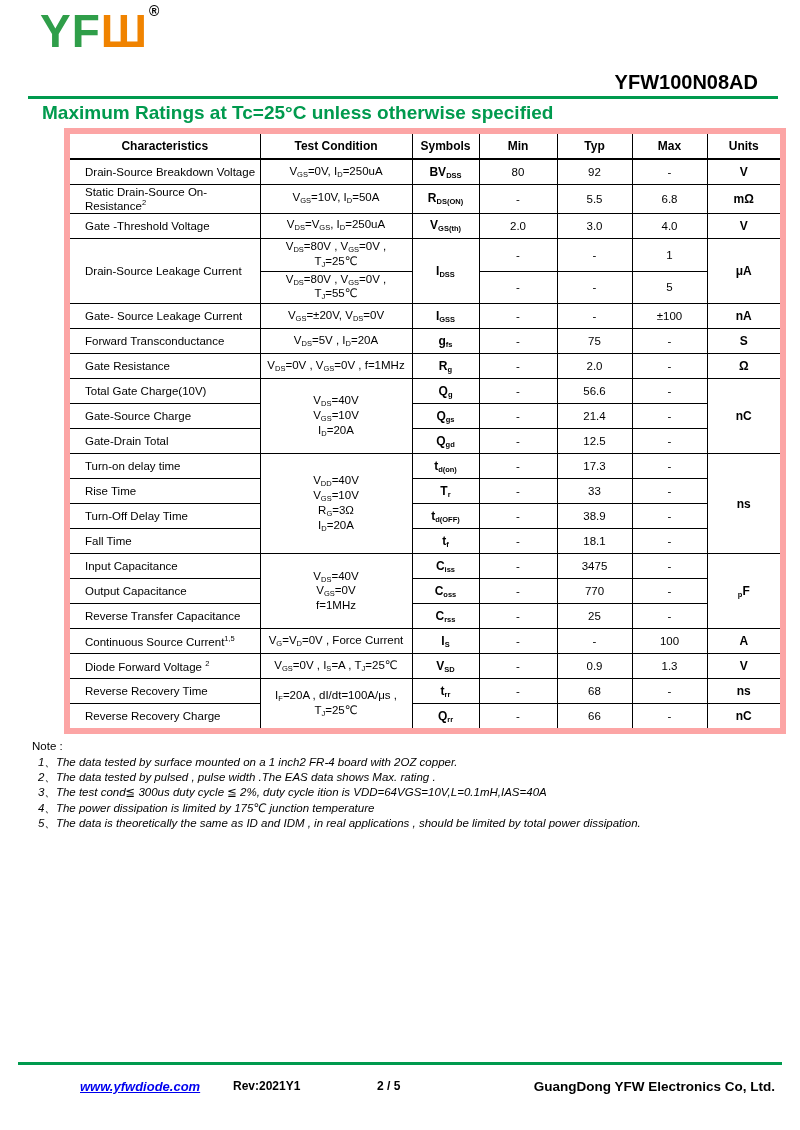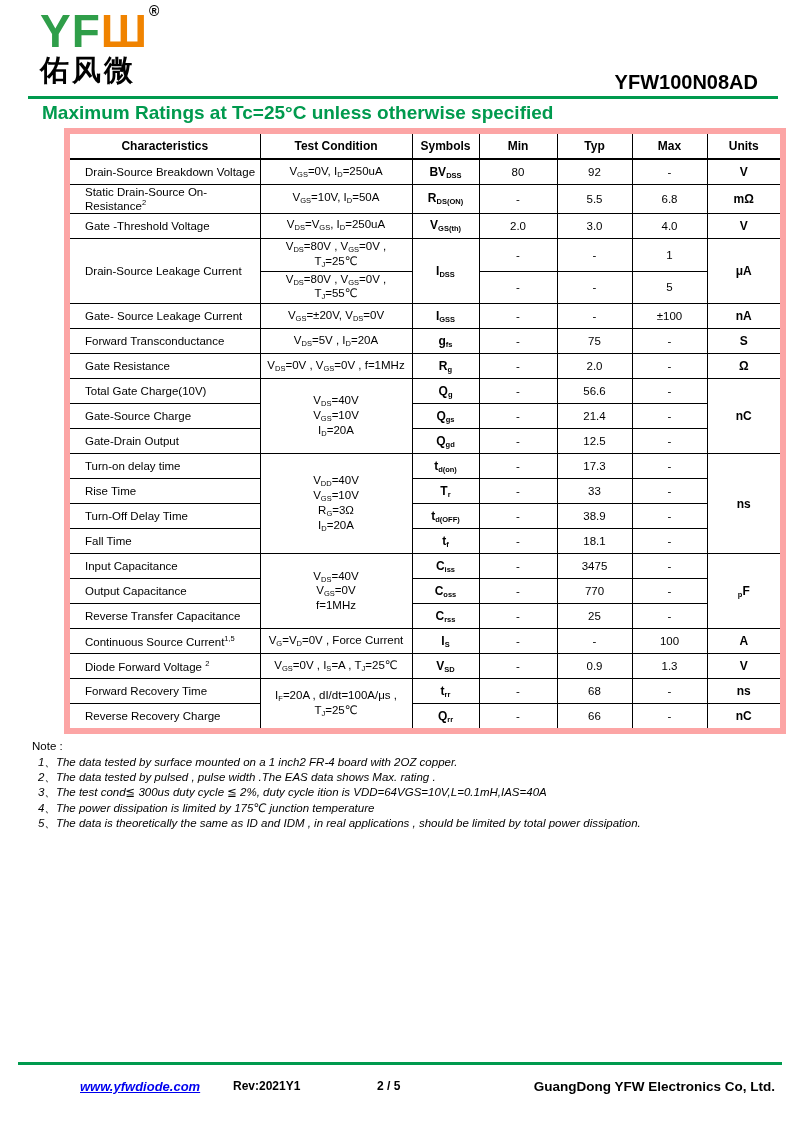--- a/index.html
+++ b/index.html
@@ -36,21 +36,20 @@
   .rev{position:absolute;left:233px;font-size:12px;}
   .page-num{position:absolute;left:377px;font-size:12px;}
   .company{position:absolute;right:25px;font-size:13.5px;}
 </style>
 </head>
 <body>
 
 <div class="header">
   <div>
     <div class="logo-line1"><span class="logo-yf">YF</span><span class="logo-u">Ш</span><span class="logo-reg">®</span></div>
-    <div class="logo-cn">佑风微</div>
   </div>
   <div class="part-number">YFW100N08AD</div>
 </div>
 <div class="green-rule"></div>
 <div class="section-title">Maximum Ratings at Tc=25°C unless otherwise specified</div>
 
 <table class="ratings">
   <colgroup>
       <col style="width:193px">
       <col style="width:152px">
@@ -151,21 +150,21 @@
     <td class="units" rowspan="3">nC</td>
   </tr>
   <tr>
     <td class="char">Gate-Source Charge</td>
     <td class="sym">Q<sub>gs</sub></td>
     <td>-</td>
     <td>21.4</td>
     <td>-</td>
   </tr>
   <tr>
-    <td class="char">Gate-Drain Output</td>
+    <td class="char">Gate-Drain Total</td>
     <td class="sym">Q<sub>gd</sub></td>
     <td>-</td>
     <td>12.5</td>
     <td>-</td>
   </tr>
   <tr>
     <td class="char">Turn-on delay time</td>
     <td class="cond" rowspan="4">V<sub>DD</sub>=40V
 V<sub>GS</sub>=10V
 R<sub>G</sub>=3Ω
@@ -234,21 +233,21 @@
   <tr>
     <td class="char">Diode Forward Voltage <sup>2</sup></td>
     <td class="cond">V<sub>GS</sub>=0V , I<sub>S</sub>=A , T<sub>J</sub>=25℃</td>
     <td class="sym">V<sub>SD</sub></td>
     <td>-</td>
     <td>0.9</td>
     <td>1.3</td>
     <td class="units">V</td>
   </tr>
   <tr>
-    <td class="char">Forward Recovery Time</td>
+    <td class="char">Reverse Recovery Time</td>
     <td class="cond" rowspan="2">I<sub>F</sub>=20A , dI/dt=100A/μs ,
 T<sub>J</sub>=25℃</td>
     <td class="sym">t<sub>rr</sub></td>
     <td>-</td>
     <td>68</td>
     <td>-</td>
     <td class="units">ns</td>
   </tr>
   <tr>
     <td class="char">Reverse Recovery Charge</td>

